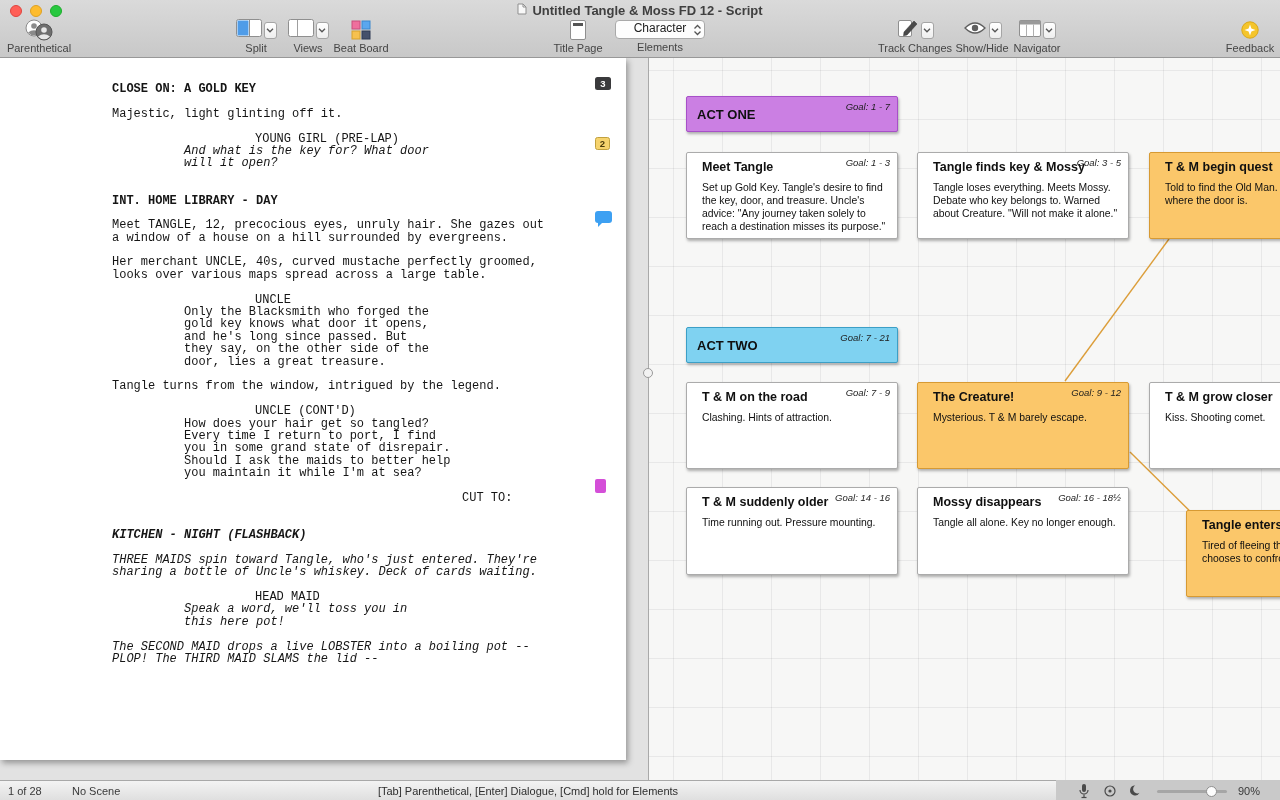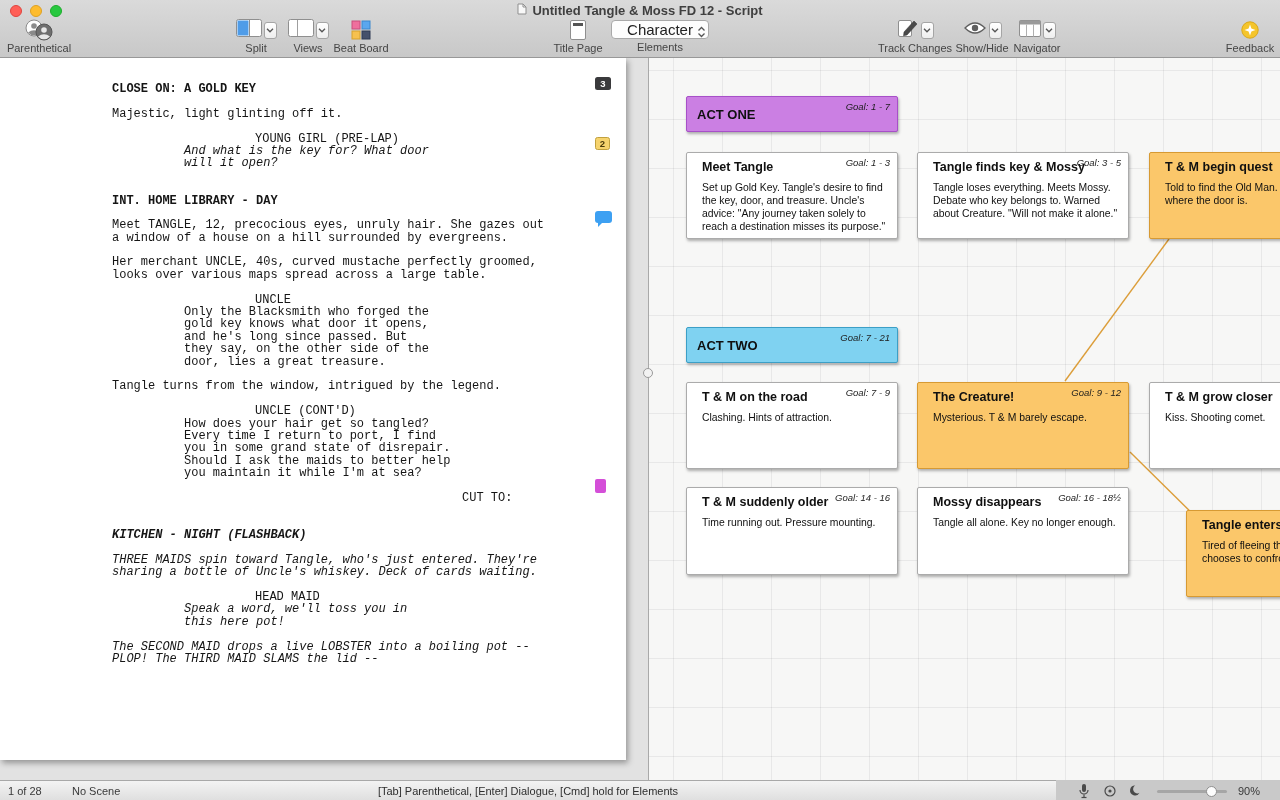--- a/index.html
+++ b/index.html
@@ -16,22 +16,22 @@
   .light.green  { background:#28c840; border:1px solid #1dad2b; }
   .titlebar-inner { position:absolute; left:0; right:0; top:3px; display:flex; justify-content:center; align-items:flex-start; gap:5px; }
   .wtitle { font-size:13px; font-weight:bold; color:#3f3f3f; }
   .proxy { display:inline-flex; }
 
   .tbgroup { position:absolute; top:20px; display:flex; flex-direction:column; align-items:center; }
   .iconrow { display:flex; align-items:center; gap:2px; height:20px; }
   .tblabel { font-size:11px; color:#454545; margin-top:2px; white-space:nowrap; }
   .chevbox { width:13px; height:17px; border:1px solid #a5a5a5; border-radius:3px;
              background:linear-gradient(#ffffff,#eeeeee); display:flex; align-items:center; justify-content:center; }
-  .popup { width:98px; height:19px; border:1px solid #a9a9a9; border-radius:4px; background:#fdfdfd;
-           display:flex; align-items:flex-start; justify-content:center; position:relative; font-size:15px; color:#222; }
+  .popup { width:90px; height:19px; border:1px solid #a9a9a9; border-radius:4px; background:#fdfdfd;
+           display:flex; align-items:flex-start; justify-content:center; position:relative; font-size:12px; color:#222; }
   .popup .stepper { position:absolute; right:2px; top:3px; }
 
   
   .main { position:absolute; left:0; top:58px; width:1280px; height:722px; background:#e4e4e4; }
 
   .script-pane { position:absolute; left:0; top:0; width:648px; height:722px; background:#e2e2e2; overflow:hidden; }
   .page { position:absolute; left:0; top:0; width:626px; height:702px; background:#ffffff;
           box-shadow:2px 3px 6px rgba(0,0,0,0.35); }
   .script-text { position:absolute; left:0; top:25px; font-family:"Liberation Mono","DejaVu Sans Mono",monospace;
                  font-size:12px; line-height:12.4px; color:#151515; }

